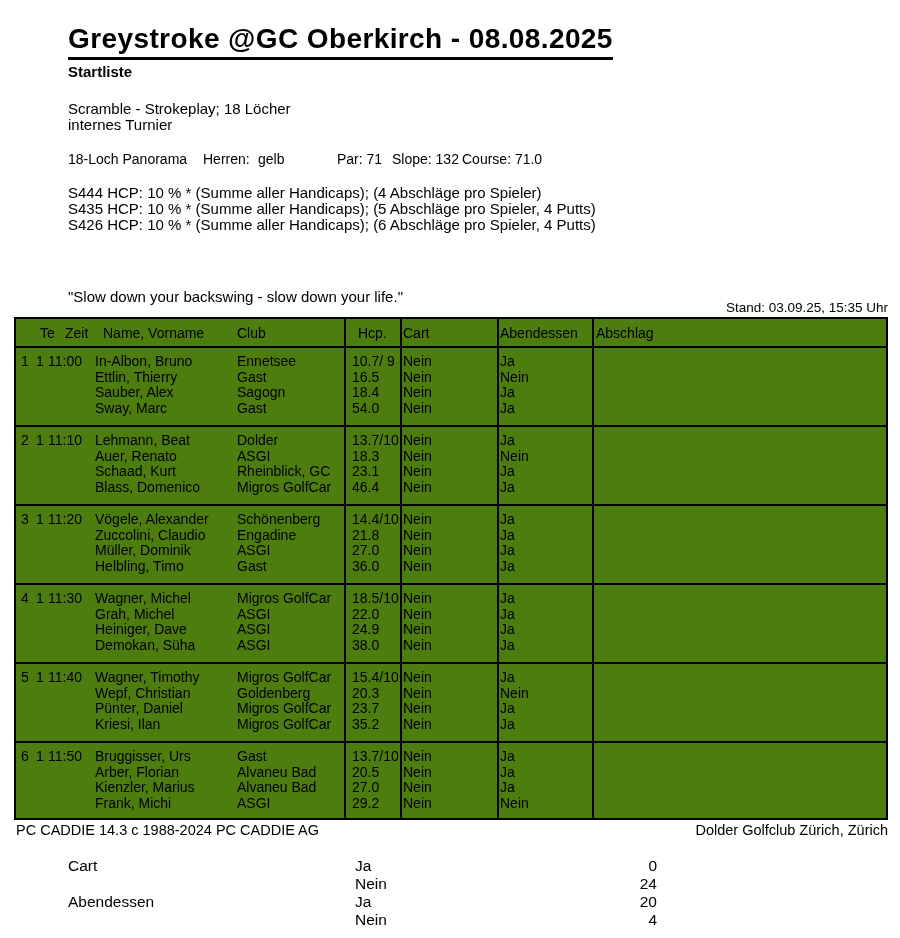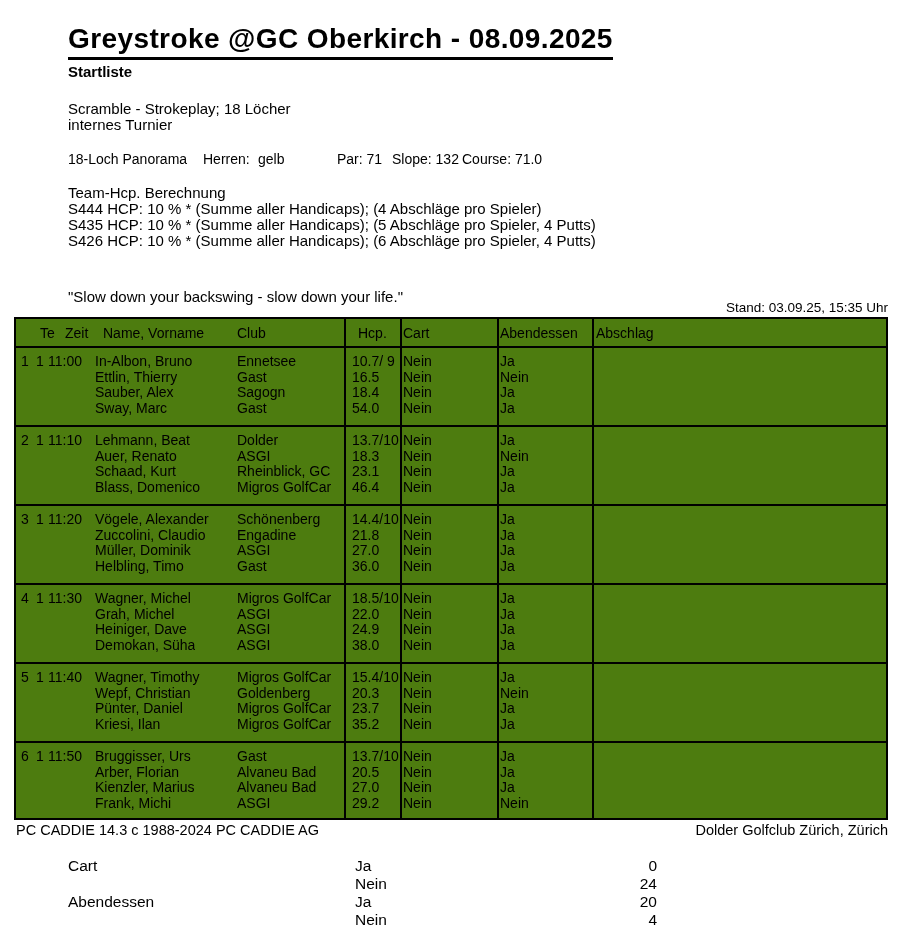--- a/index.html
+++ b/index.html
@@ -73,38 +73,37 @@
   .srow span{position:absolute;top:0;white-space:nowrap;}
   .s-label{left:68px;}
   .s-option{left:355px;}
   .s-count{left:560px;width:97px;text-align:right;}
 </style>
 </head>
 <body>
 
 <div class="page">
 
-  <h1 class="abs title">Greystroke @GC Oberkirch - 08.09.2025</h1>
+  <h1 class="abs title">Greystroke @GC Oberkirch - 08.08.2025</h1>
 
   <div class="abs section-label">Startliste</div>
 
   <div class="abs fmt1">Scramble - Strokeplay; 18 Löcher</div>
   <div class="abs fmt2">internes Turnier</div>
 
   <div class="abs courseline">
     <span class="c-coursename">18-Loch Panorama</span>
     <span class="c-cat">Herren:</span>
     <span class="c-teecolor">gelb</span>
     <span class="c-par">Par: 71</span>
     <span class="c-slope">Slope: 132</span>
     <span class="c-rating">Course: 71.0</span>
   </div>
 
   <div class="abs rules">
-    <div>Team-Hcp. Berechnung</div>
     <div>S444 HCP: 10 % * (Summe aller Handicaps); (4 Abschläge pro Spieler)</div>
     <div>S435 HCP: 10 % * (Summe aller Handicaps); (5 Abschläge pro Spieler, 4 Putts)</div>
     <div>S426 HCP: 10 % * (Summe aller Handicaps); (6 Abschläge pro Spieler, 4 Putts)</div>
   </div>
 
   <div class="abs quote">"Slow down your backswing - slow down your life."</div>
   <div class="abs stand">Stand: 03.09.25, 15:35 Uhr</div>
 
   <div class="starttable">
     <div class="vline vl1"></div>

